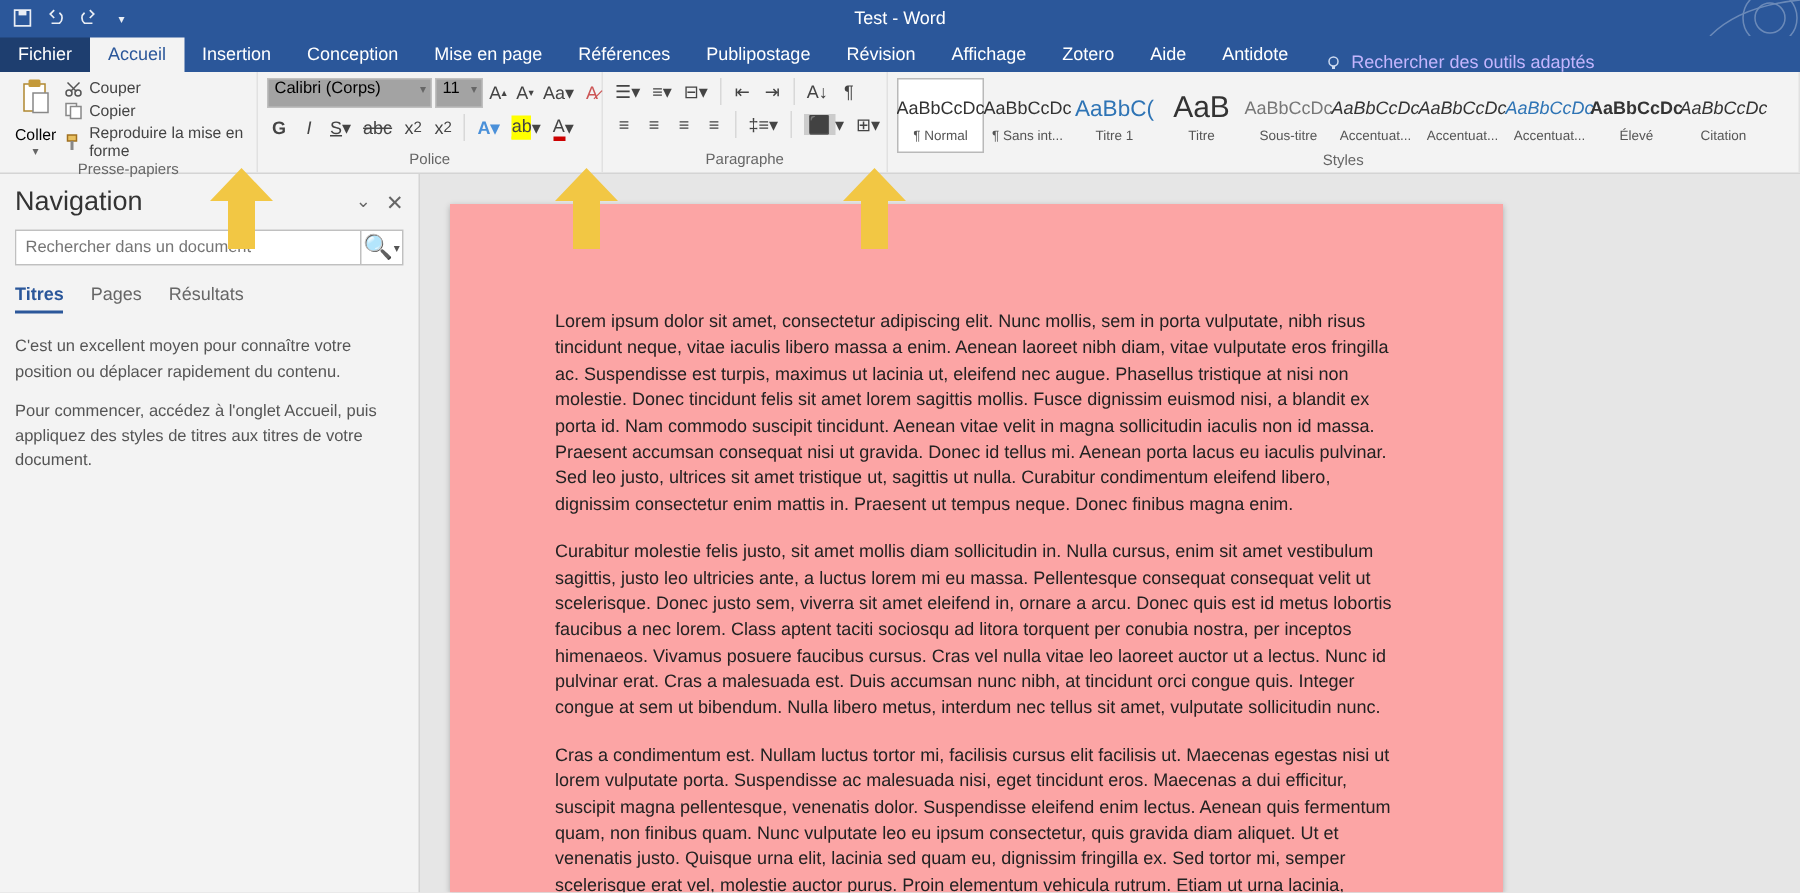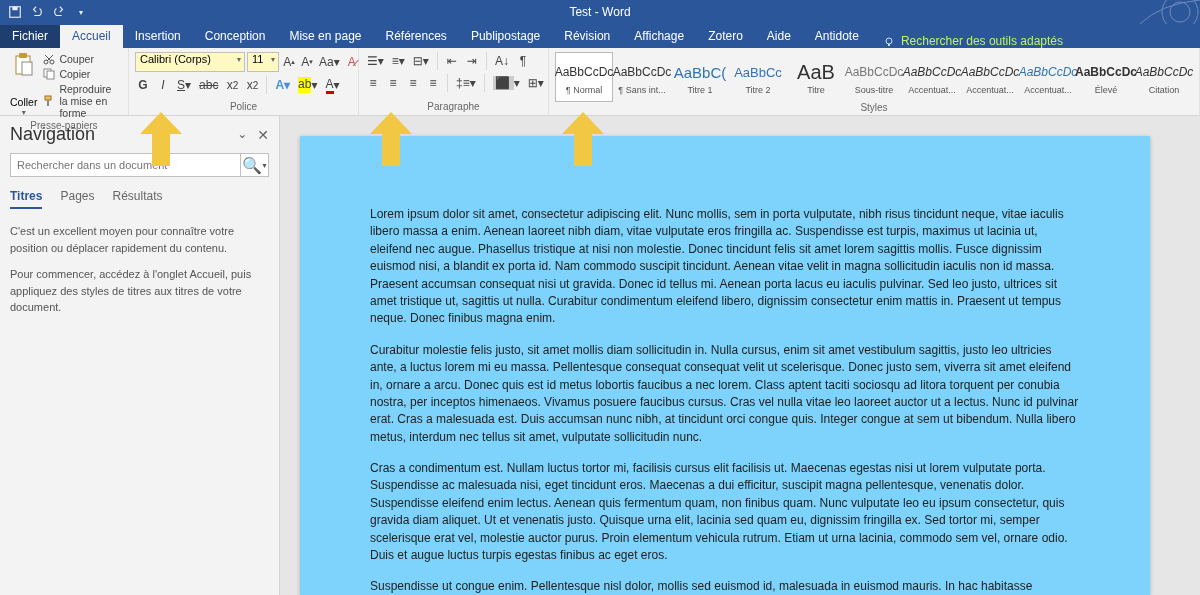--- a/index.html
+++ b/index.html
@@ -8,33 +8,33 @@
 .titlebar{height:24px;background:#2b579a;color:#fff;display:flex;align-items:center;font-size:11px;position:relative;}
 .qat{display:flex;gap:8px;padding-left:8px;align-items:center;}
 .qat-icon{width:14px;height:14px;display:flex;align-items:center;justify-content:center;opacity:.9;}
 .title-center{position:absolute;left:50%;transform:translateX(-50%);font-size:12px;}
 .title-deco{position:absolute;right:0;top:0;height:24px;width:120px;opacity:.3;}
 
 .tabs{height:24px;background:#2b579a;display:flex;align-items:flex-end;font-size:12px;}
 .tab{color:#fff;padding:4px 12px 5px;cursor:pointer;}
 .tab.file{background:#1e3e6f;}
 .tab.active{background:#f3f3f3;color:#2b579a;}
-.tell-me{margin-left:12px;display:flex;align-items:flex-end;gap:6px;color:#bef264;}
+.tell-me{margin-left:12px;display:flex;align-items:flex-end;gap:6px;color:#c4b5fd;}
 .bulb{width:12px;height:12px;}
 
 .ribbon{height:68px;background:#f3f3f3;border-bottom:1px solid #d4d4d4;display:flex;font-size:11px;}
 .group{border-right:1px solid #e1e1e1;display:flex;flex-direction:column;justify-content:space-between;padding:2px 6px;position:relative;}
 .group-body{flex:1;display:flex;align-items:flex-start;}
 .group-label{font-size:10px;color:#666;text-align:center;padding-bottom:1px;position:relative;}
 .clip-left{display:flex;flex-direction:column;align-items:center;padding:2px 4px 0;}
 .clip-right{display:flex;flex-direction:column;gap:1px;padding-top:2px;font-size:10.5px;color:#444;}
 .clip-row{display:flex;align-items:center;gap:4px;padding:1px 2px;}
 .mini-ico{width:12px;height:12px;flex-shrink:0;}
 .font-row{display:flex;align-items:center;gap:2px;margin-bottom:4px;margin-top:2px;}
-.font-sel{border:1px solid #c0c0c0;background:#fef9c3;font-size:11px;height:20px;display:flex;align-items:center;padding:0 14px 6px 4px;position:relative;}
+.font-sel{border:1px solid #c0c0c0;background:#a3a3a3;font-size:11px;height:20px;display:flex;align-items:center;padding:0 14px 6px 4px;position:relative;}
 .font-sel.name{width:110px;}
 .font-sel.size{width:32px;}
 .font-sel::after{content:"▾";position:absolute;right:3px;font-size:8px;color:#666;}
 .btnrow{display:flex;gap:4px;align-items:center;}
 .rbtn{min-width:16px;height:18px;display:flex;align-items:center;justify-content:center;color:#444;font-size:12px;padding:0 2px;}
 .sep{width:1px;height:18px;background:#d8d8d8;margin:0 2px;}
 .para-col{display:flex;flex-direction:column;gap:4px;padding-top:2px;}
 .styles-scroll{display:flex;gap:0;padding-top:2px;overflow:hidden;}
 .style-box{width:58px;height:50px;border:1px solid transparent;display:flex;flex-direction:column;align-items:center;justify-content:center;padding:0;}
 .style-box.sel{border:1px solid #b9b9b9;background:#fff;}
@@ -48,21 +48,21 @@
 .nav-search{display:flex;border:1px solid #c0c0c0;background:#fff;height:24px;margin-bottom:12px;}
 .nav-search input{flex:1;border:none;outline:none;padding:0 6px;font-size:11px;}
 .nav-search-btn{width:28px;border-left:1px solid #c0c0c0;display:flex;align-items:center;justify-content:center;color:#555;}
 .nav-tabs{display:flex;gap:18px;font-size:12px;margin-bottom:14px;}
 .nav-tab{color:#666;padding-bottom:4px;}
 .nav-tab.act{color:#2b579a;border-bottom:2px solid #2b579a;font-weight:700;}
 .nav-help{font-size:11px;color:#555;line-height:1.5;}
 .nav-help p{margin-bottom:10px;}
 
 .docarea{flex:1;background:#e6e6e6;display:flex;padding:20px 0 0 20px;overflow:hidden;}
-.page{width:850px;background:#7dd3fc;box-shadow:0 1px 4px rgba(0,0,0,.25);padding:70px 70px 20px;font-family:Calibri,Arial,sans-serif;font-size:12px;line-height:1.45;color:#222;}
+.page{width:702px;background:#fca5a5;box-shadow:0 1px 4px rgba(0,0,0,.25);padding:70px 70px 20px;font-family:Calibri,Arial,sans-serif;font-size:12px;line-height:1.45;color:#222;}
 .page p{margin-bottom:14px;text-align:left;}
 
 .arrow{position:absolute;width:42px;height:54px;z-index:50;}
 .arrow svg{width:100%;height:100%;}
 </style>
 </head>
 <body>
 
 <div class="titlebar">
   <div class="qat">
@@ -119,21 +119,21 @@
 <div class="ribbon">
 
   <div class="group" style="width:172px;">
     <div class="group-body">
       <div class="clip-left">
         <svg width="22" height="26" viewBox="0 0 22 26">
             <rect x="3" y="4" width="14" height="18" fill="#fff" stroke="#b08830"></rect>
             <rect x="6" y="1" width="8" height="5" rx="1" fill="#c49a3a"></rect>
             <rect x="9" y="10" width="10" height="13" fill="#fff" stroke="#888"></rect>
           </svg>
-        <span style="font-size:10.5px;margin-top:18px;">Coller</span>
+        <span style="font-size:10.5px;margin-top:6px;">Coller</span>
         <span style="font-size:8px;color:#666;">▾</span>
       </div>
       <div class="clip-right">
         <div class="clip-row">
             <svg class="mini-ico" viewBox="0 0 12 12">
               <circle cx="3" cy="9" r="2" fill="none" stroke="#555"></circle>
               <circle cx="9" cy="9" r="2" fill="none" stroke="#555"></circle>
               <path d="M4 8 10 2M8 8 2 2" stroke="#555"></path>
             </svg>
             <span>Couper</span>
@@ -230,24 +230,20 @@
           </div>
           <div class="style-box">
             <div class="style-prev" style="color: rgb(51, 51, 51);">AaBbCcDc</div>
             <div class="style-name">¶ Sans int...</div>
           </div>
           <div class="style-box">
             <div class="style-prev" style="color: rgb(46, 116, 181); font-size: 15px;">AaBbC(</div>
             <div class="style-name">Titre 1</div>
           </div>
           <div class="style-box">
-            <div class="style-prev" style="color: rgb(46, 116, 181); font-size: 13px;">AaBbCc</div>
-            <div class="style-name">Titre 2</div>
-          </div>
-          <div class="style-box">
             <div class="style-prev" style="color: rgb(51, 51, 51); font-size: 20px;">AaB</div>
             <div class="style-name">Titre</div>
           </div>
           <div class="style-box">
             <div class="style-prev" style="color: rgb(119, 119, 119);">AaBbCcDc</div>
             <div class="style-name">Sous-titre</div>
           </div>
           <div class="style-box">
             <div class="style-prev" style="color: rgb(51, 51, 51); font-style: italic;">AaBbCcDc</div>
             <div class="style-name">Accentuat...</div>

